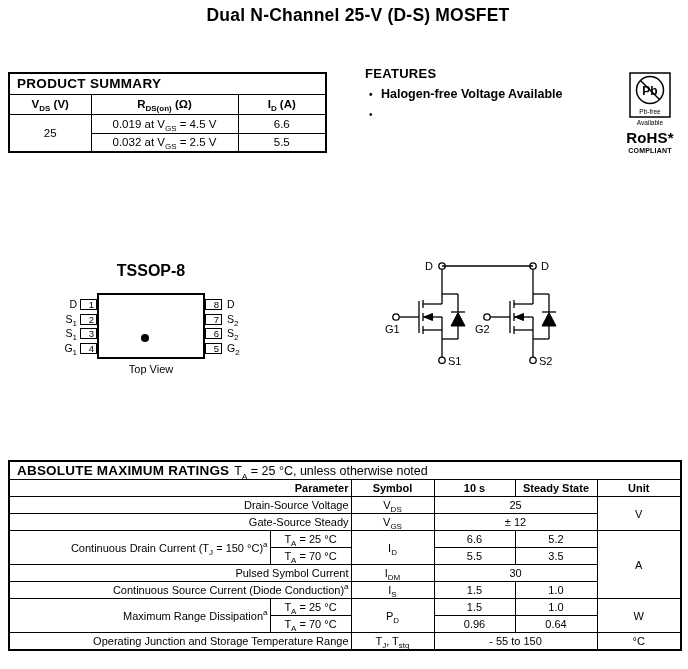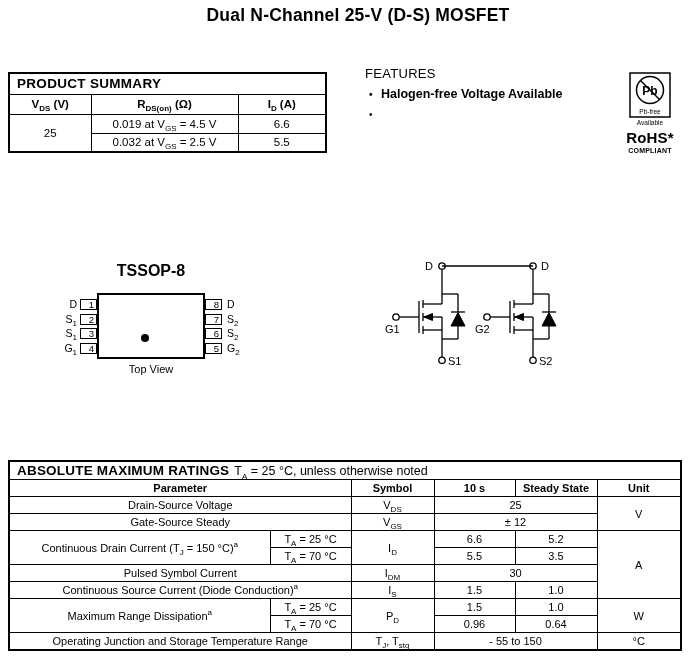--- a/index.html
+++ b/index.html
@@ -35,21 +35,21 @@
     padding: 2px 0 2px 7px; height: 21px;
     letter-spacing: 0.3px;
   }
   .ps-table th { font-size: 11.5px; height: 20px; }
   .ps-table td.ps-data { font-size: 11.5px; height: 19px; }
   sub { font-size: 8px; line-height: 0; }
   sup { font-size: 8px; line-height: 0; }
 
   
   .features { left: 365px; top: 66px; width: 250px; }
-  .features-title { font-size: 13px; font-weight: normal; letter-spacing: 0.3px; }
+  .features-title { font-size: 13px; font-weight: bold; letter-spacing: 0.3px; }
   .feature-item { display: flex; margin-top: 6px; font-size: 12.5px; }
   .feature-item .bullet { width: 16px; padding-left: 4px; font-size: 10px; padding-top: 2px; }
   .feature-item.bold { font-weight: bold; }
 
   
   .compliance { left: 622px; top: 72px; width: 56px; display: flex; flex-direction: column; align-items: center; }
   .available { font-size: 6.5px; margin-top: 1px; }
   .rohs { font-size: 15px; font-weight: bold; margin-top: 3px; letter-spacing: 0.2px; }
   .compliant { font-size: 7px; font-weight: bold; margin-top: 1px; letter-spacing: 0.2px; }
 
@@ -77,21 +77,21 @@
     left: 8px; top: 460px;
     border-collapse: collapse; table-layout: fixed;
     width: 672px;
     border: 2px solid #000;
   }
   .amr-table td, .amr-table th { border: 1px solid #000; font-size: 11px; text-align: center; vertical-align: middle; padding: 1px 2px; height: 17px; }
   .amr-title-cell { text-align: left !important; height: 22px; padding-left: 7px !important; }
   .amr-title-bold { font-size: 13.5px; font-weight: bold; letter-spacing: 0.2px; }
   .amr-title-cond { font-size: 12.5px; font-weight: normal; margin-left: 5px; }
   .amr-table th { font-size: 11px; }
-  .amr-table th.h-param, .amr-table td.p-left { text-align: center; padding-left: 2px; }
+  .amr-table th.h-param, .amr-table td.p-left { text-align: right; padding-left: 2px; }
 </style>
 </head>
 <body>
 
 <div class="abs page-title">Dual N-Channel 25-V (D-S) MOSFET</div>
 
 <table class="abs ps-table">
   <colgroup>
       <col style="width:82px">
       <col style="width:147px">

